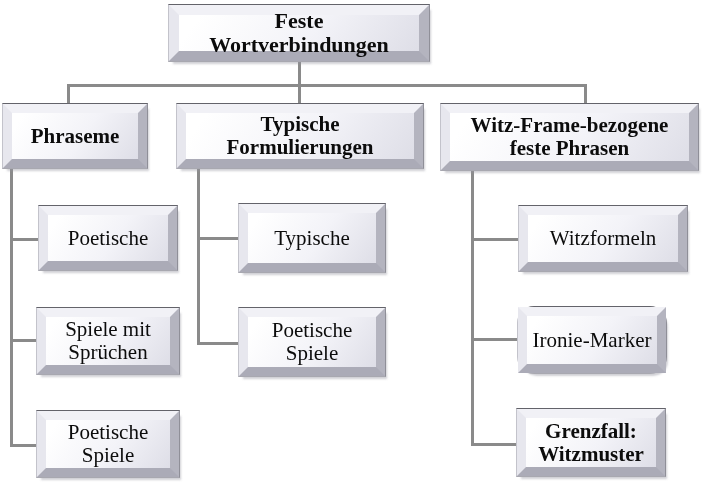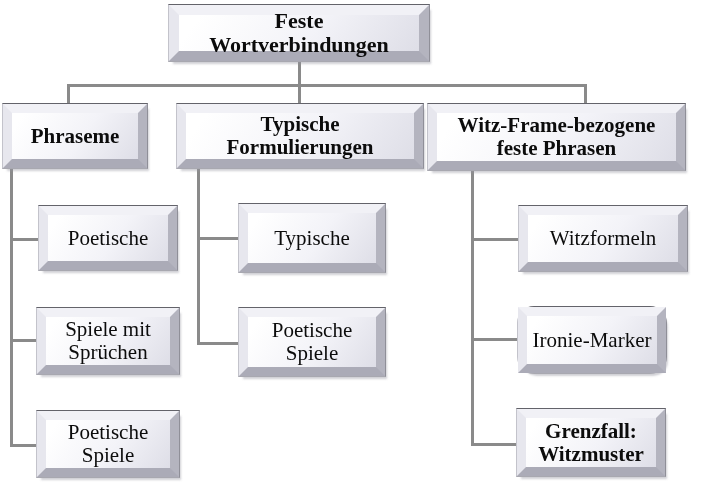--- a/index.html
+++ b/index.html
@@ -85,21 +85,21 @@
     </div>
   </div>
 
   <div class="node lv2" style="left:176px; top:103px; width:248px; height:66px;">
     <div class="bevel">
       <span class="label">Typische
 Formulierungen</span>
     </div>
   </div>
 
-  <div class="node lv2" style="left:427px; top:103px; width:259px; height:68px;">
+  <div class="node lv2" style="left:440px; top:103px; width:259px; height:68px;">
     <div class="bevel">
       <span class="label">Witz-Frame-bezogene
 feste Phrasen</span>
     </div>
   </div>
 
   <div class="node" style="left:38px; top:205px; width:140px; height:66px;">
     <div class="bevel">
       <span class="label">Poetische</span>
     </div>

